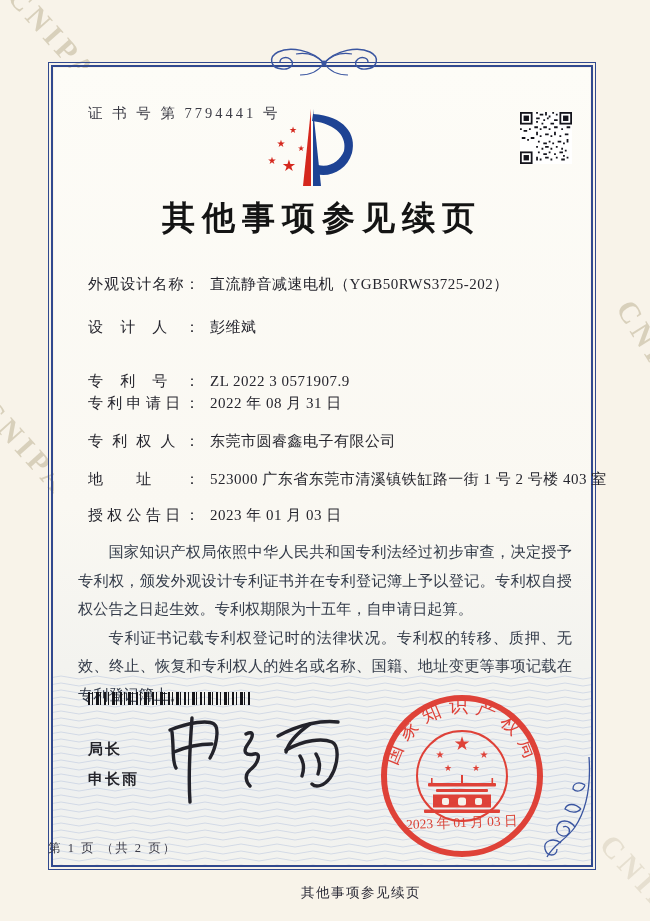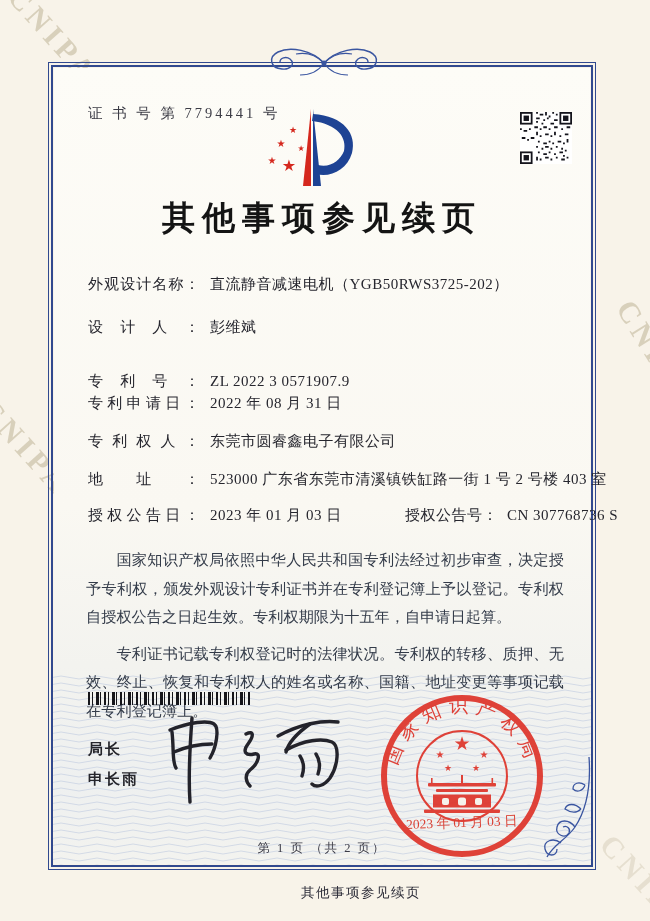--- a/index.html
+++ b/index.html
@@ -38,38 +38,38 @@
     display:inline-block; width:112px; text-align:justify; text-align-last:justify;
     -moz-text-align-last:justify; letter-spacing:0.5px;
   }
   .fvalue{ margin-left:10px; letter-spacing:0.5px;}
   .grant2{ position:absolute; left:317px; top:0; white-space:nowrap;}
   .grant2 .flabel{width:92px;}
   .paras{
     position:absolute; left:78px; top:538px; width:494px;
     font-size:15.2px; line-height:28.5px; color:#333b49; text-align:justify;
   }
-  .paras p{ margin:8px; text-indent:2em;}
+  .paras p{ margin:0; text-indent:2em;}
   .barcode{
     position:absolute; left:88px; top:692px; width:163px; height:13px;
     background:repeating-linear-gradient(90deg,
       #15151a 0 2px, rgba(0,0,0,0) 2px 4px,
       #15151a 4px 5px, rgba(0,0,0,0) 5px 8px,
       #15151a 8px 11px, rgba(0,0,0,0) 11px 12px,
       #15151a 12px 13px, rgba(0,0,0,0) 13px 16px);
   }
   .signer{
     position:absolute; left:88px; font-size:15px; font-weight:600; color:#26262c;
     font-family:"Liberation Sans","DejaVu Sans",sans-serif; letter-spacing:2px;
   }
   .sig-svg{ position:absolute; left:150px; top:700px; }
   .seal-svg{ position:absolute; left:374px; top:688px; }
   .waves{ position:absolute; left:52px; top:674px; pointer-events:none;}
   .page-info{
-    position:absolute; left:48px; top:840px; width:548px; text-align:center;
+    position:absolute; left:48px; top:840px; width:548px; 
     font-size:12.5px; letter-spacing:2px; color:#3a3a46;
   }
   .cont-note{
     position:absolute; left:0; top:884px; width:650px; text-align:center;
     font-size:13.5px; letter-spacing:1.5px; color:#2c2c38;padding-left:36px;
   }
   .ornament{ position:absolute; left:224px; top:44px; }
   .corner-flourish{ position:absolute; left:541px; top:757px; }
   .logo-svg{ position:absolute; left:260px; top:106px; }
   .qr-svg{ position:absolute; left:520px; top:112px; }
@@ -169,23 +169,20 @@
     <span class="flabel">专利申请日：</span><span class="fvalue">2022 年 08 月 31 日</span>
   </div>
   <div class="field" style="top:432px">
     <span class="flabel">专利权人：</span><span class="fvalue">东莞市圆睿鑫电子有限公司</span>
   </div>
   <div class="field" style="top:470px">
     <span class="flabel">地址：</span><span class="fvalue">523000 广东省东莞市清溪镇铁缸路一街 1 号 2 号楼 403 室</span>
   </div>
   <div class="field" style="top:506px">
     <span class="flabel">授权公告日：</span><span class="fvalue">2023 年 01 月 03 日</span>
-    <span class="grant2">
-      <span class="flabel">授权公告号：</span><span class="fvalue">CN 307768736 S</span>
-    </span>
   </div>
 
   <div class="paras">
     <p>国家知识产权局依照中华人民共和国专利法经过初步审查，决定授予专利权，颁发外观设计专利证书并在专利登记簿上予以登记。专利权自授权公告之日起生效。专利权期限为十五年，自申请日起算。</p>
     <p>专利证书记载专利权登记时的法律状况。专利权的转移、质押、无效、终止、恢复和专利权人的姓名或名称、国籍、地址变更等事项记载在专利登记簿上。</p>
   </div>
 
   <div class="barcode"></div>
 
   <div class="signer" style="top:740px">局长</div>

